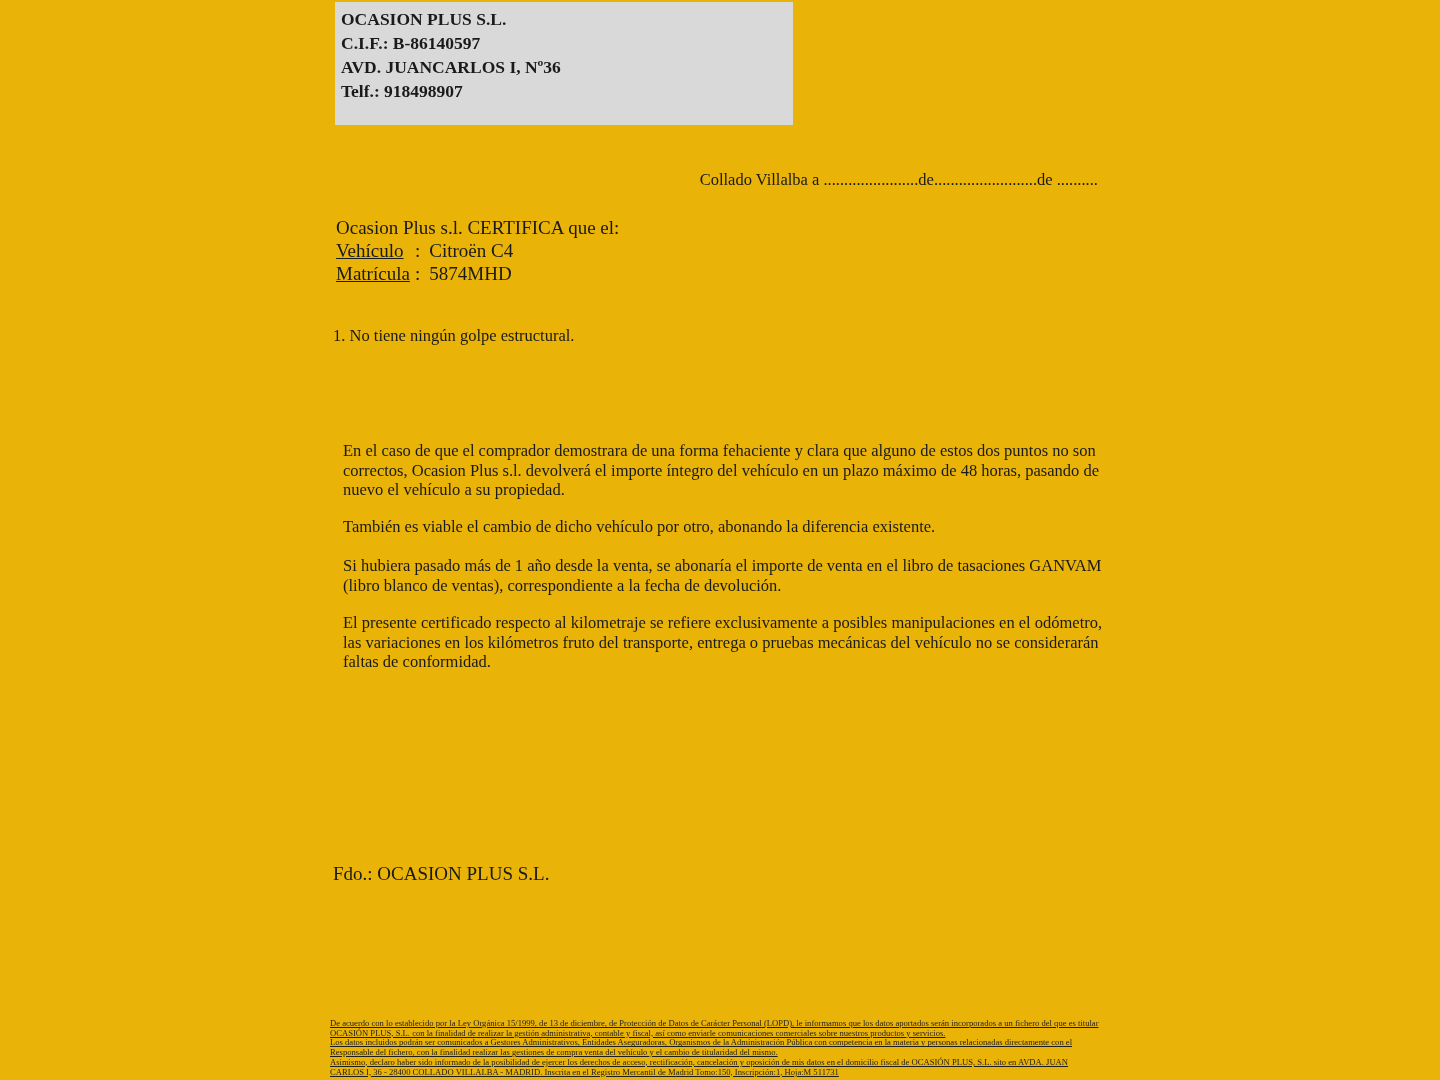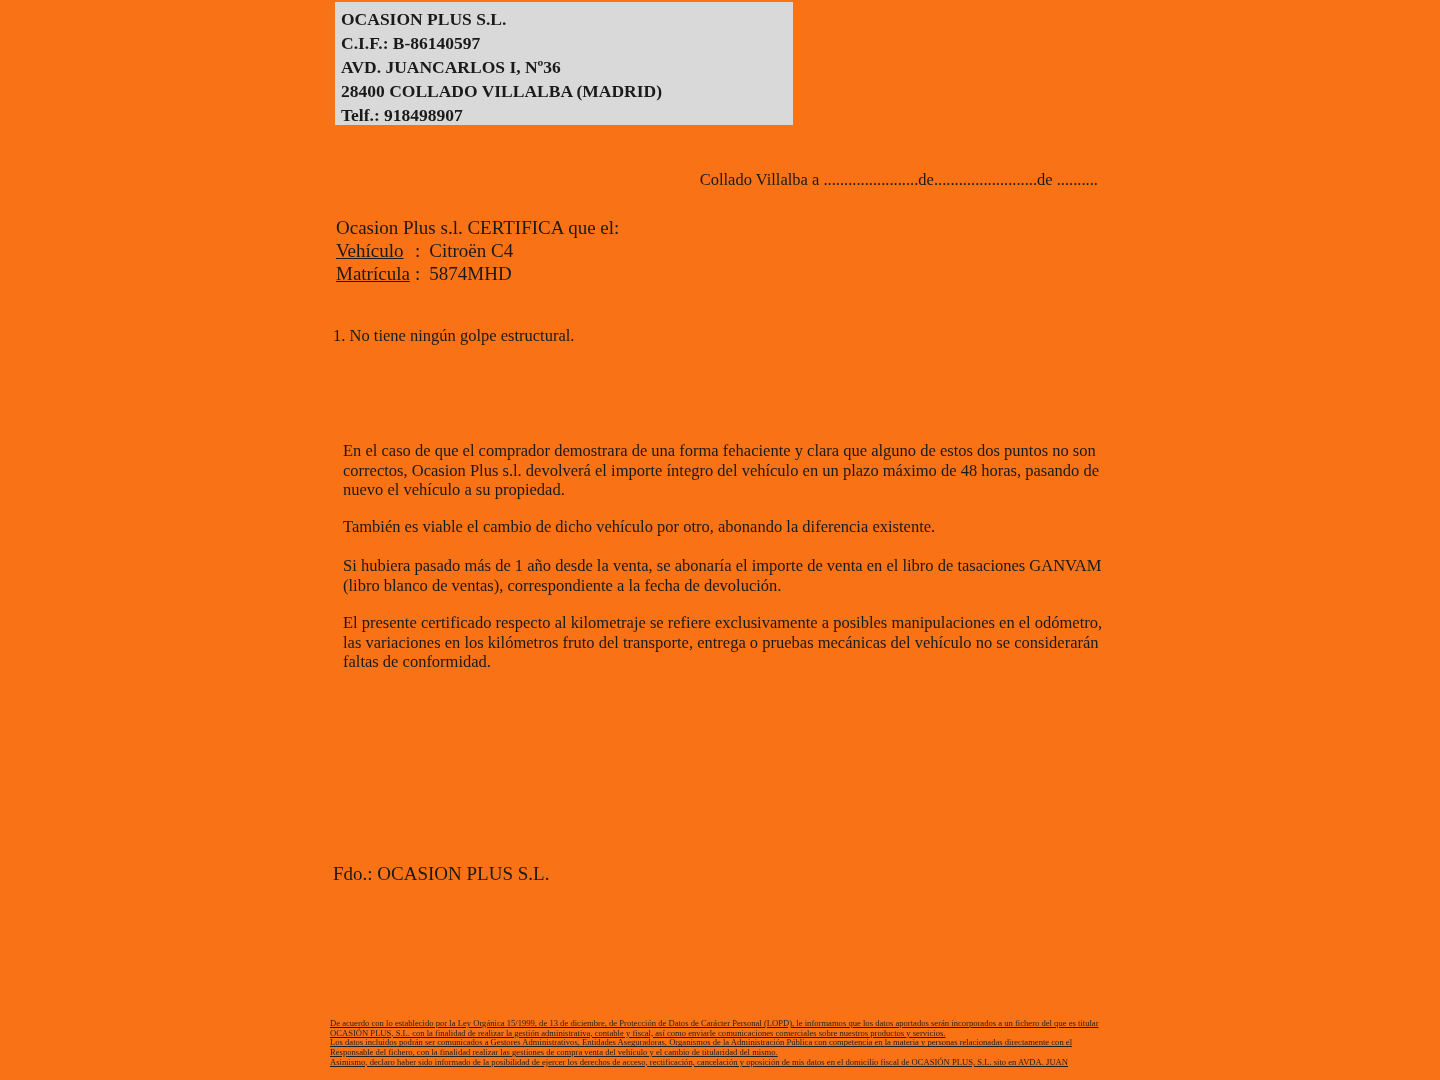--- a/index.html
+++ b/index.html
@@ -2,21 +2,21 @@
 <html lang="es"><head>
 <meta charset="utf-8">
 <title>Certificado</title>
 <style>
   * { margin: 0; padding: 0; box-sizing: border-box; }
   html, body { background: #ffffff; }
   .page {
     position: relative;
     width: 1440px;
     height: 1080px;
-    background: #f97316;
+    background: #eab308;
     font-family: "Liberation Serif", "DejaVu Serif", serif;
     color: #1a1a1a;
     overflow: hidden;
   }
   .header-box {
     position: absolute;
     left: 335px;
     top: 2px;
     width: 458px;
     height: 123px;
@@ -91,21 +91,20 @@
 </style>
 </head>
 <body>
 
 <div class="page">
 
   <div class="header-box">
     <div>OCASION PLUS S.L.</div>
     <div>C.I.F.: B-86140597</div>
     <div>AVD. JUANCARLOS I, Nº36</div>
-    <div>28400 COLLADO VILLALBA (MADRID)</div>
     <div>Telf.: 918498907</div>
   </div>
 
   <div class="date-line">Collado Villalba a .......................de.........................de ..........</div>
 
   <div class="certify-block">
     <div>Ocasion Plus s.l. CERTIFICA que el:</div>
     <div class="field-row">
       <span class="field-label">Vehículo</span><span class="field-sep">:</span><span>Citroën C4</span>
     </div>
@@ -122,15 +121,16 @@
   <div class="para para-4">El presente certificado respecto al kilometraje se refiere exclusivamente a posibles manipulaciones en el odómetro, las variaciones en los kilómetros fruto del transporte, entrega o pruebas mecánicas del vehículo no se considerarán faltas de conformidad.</div>
 
   <div class="signature">Fdo.: OCASION PLUS S.L.</div>
 
   <div class="legal">
     <div>De acuerdo con lo establecido por la Ley Orgánica 15/1999, de 13 de diciembre, de Protección de Datos de Carácter Personal (LOPD), le informamos que los datos aportados serán incorporados a un fichero del que es titular</div>
     <div>OCASIÓN PLUS, S.L. con la finalidad de realizar la gestión administrativa, contable y fiscal, así como enviarle comunicaciones comerciales sobre nuestros productos y servicios.</div>
     <div>Los datos incluidos podrán ser comunicados a Gestores Administrativos, Entidades Aseguradoras, Organismos de la Administración Pública con competencia en la materia y personas relacionadas directamente con el</div>
     <div>Responsable del fichero, con la finalidad realizar las gestiones de compra venta del vehículo y el cambio de titularidad del mismo.</div>
     <div>Asimismo, declaro haber sido informado de la posibilidad de ejercer los derechos de acceso, rectificación, cancelación y oposición de mis datos en el domicilio fiscal de OCASIÓN PLUS, S.L. sito en AVDA. JUAN</div>
+    <div>CARLOS I, 36 - 28400 COLLADO VILLALBA - MADRID. Inscrita en el Registro Mercantil de Madrid Tomo:150, Inscripción:1, Hoja:M 511731</div>
   </div>
 
 </div>
 
 </body></html>

